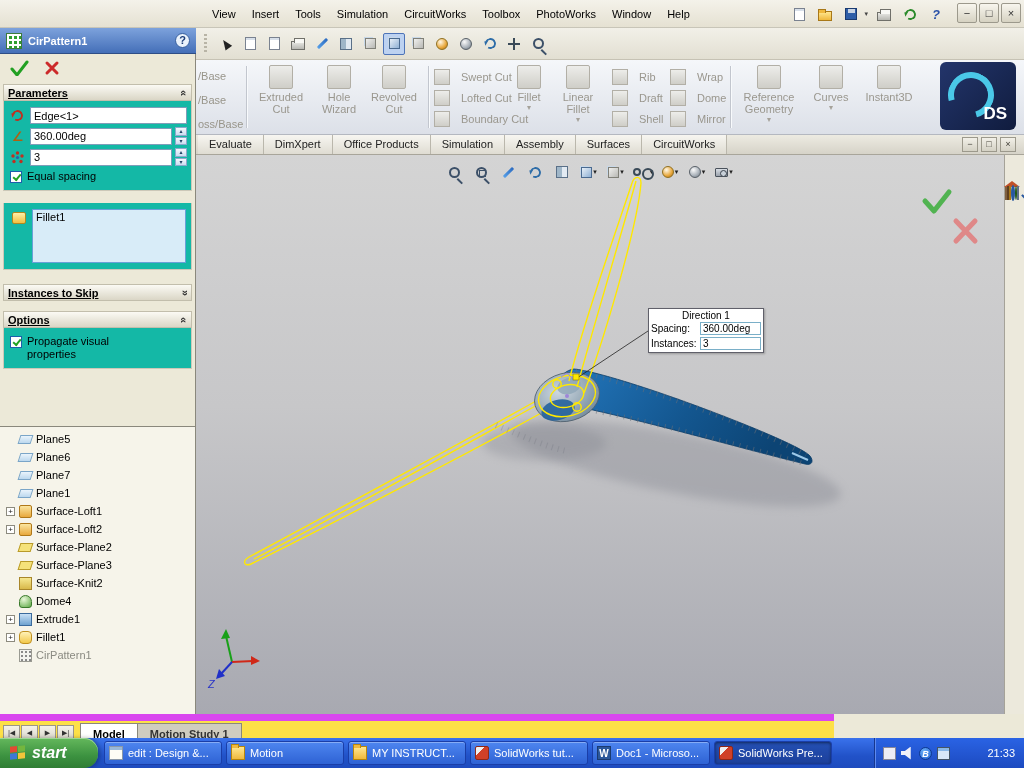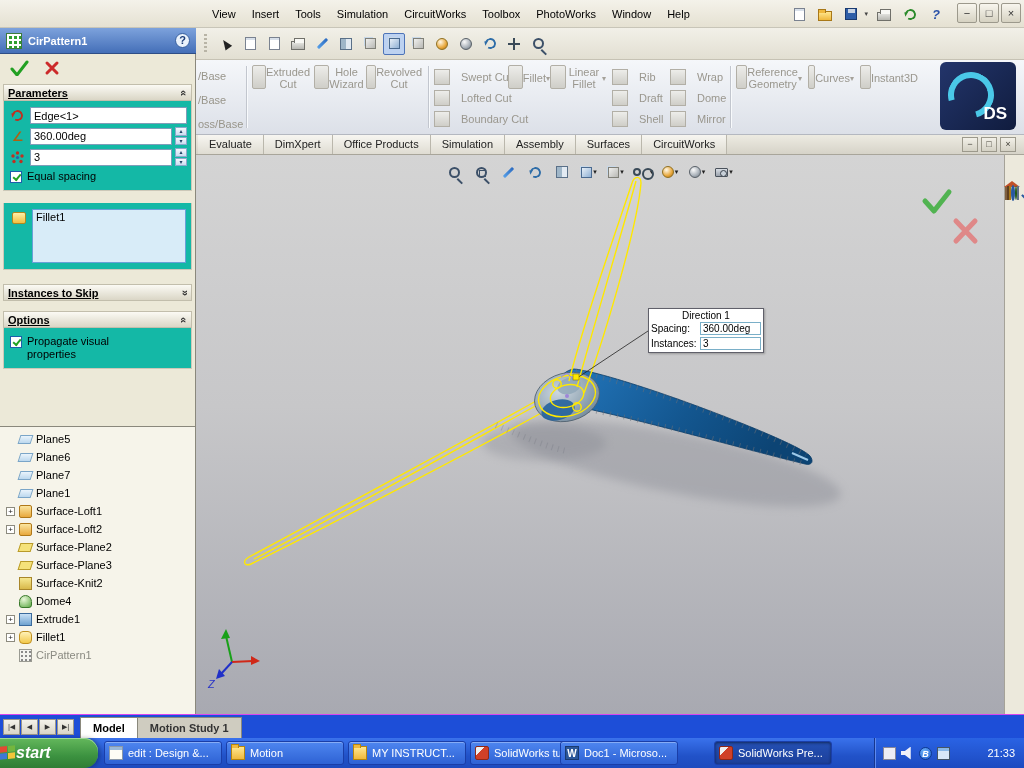--- a/index.html
+++ b/index.html
@@ -126,21 +126,21 @@
   .sh-cam::after{content:"";position:absolute;left:4px;top:1px;width:5px;height:5px;border:1px solid #3A424C;border-radius:50%;background:#C8D0D8}
   .sh-cross{position:relative;width:12px;height:12px}
   .sh-cross::before{content:"";position:absolute;left:0;top:5px;width:12px;height:2px;background:#3A4A58}
   .sh-cross::after{content:"";position:absolute;left:5px;top:0;width:2px;height:12px;background:#3A4A58}
 
   
   .ribbon{position:absolute;left:196px;top:60px;width:828px;height:75px;
     background:linear-gradient(#F5F7FA,#DCE0E8);border-bottom:1px solid #B4B8C0}
   .clipLbl{position:absolute;left:2px;color:#98958A}
   .rsep{position:absolute;top:6px;width:1px;height:62px;background:#C2C6CE;box-shadow:1px 0 0 #F8FAFC}
-  .rbtn{position:absolute;top:5px;display:flex;flex-direction:row;align-items:center;color:#9A978E;text-align:center}
+  .rbtn{position:absolute;top:5px;display:flex;flex-direction:column;align-items:center;color:#9A978E;text-align:center}
   .rbig{width:24px;height:24px;background:linear-gradient(#EDEDEA,#CFCEC8);border:1px solid #B2AFA6;border-radius:2px;margin-bottom:2px}
   .rlab{line-height:12px}
   .rcaret{font-size:8px;color:#A5A29A;line-height:9px}
   .rstack{position:absolute;top:7px;display:flex;flex-direction:column;gap:2px}
   .rrow{display:flex;align-items:center;gap:11px;height:19px;color:#9A978E}
   .rsmall{width:16px;height:16px;min-width:16px;background:linear-gradient(#EDEDEA,#CFCEC8);border:1px solid #B2AFA6}
   .logo3ds{position:absolute;left:744px;top:2px;width:76px;height:68px;border-radius:6px;
     background:linear-gradient(135deg,#23356B,#101C3E);overflow:hidden}
   .logo3ds::before{content:"";position:absolute;left:8px;top:10px;width:34px;height:34px;border:6px solid #4AC8E8;
     border-bottom-color:transparent;border-radius:50%;transform:rotate(30deg)}
@@ -174,35 +174,35 @@
   .tp-home{background:#F0E8D8;border:1px solid #806040}
   .tp-home::before{content:"";position:absolute;left:-2px;top:-6px;border-left:8px solid transparent;border-right:8px solid transparent;border-bottom:6px solid #C05028}
   .tp-lib{background:repeating-linear-gradient(90deg,#B05028 0 4px,#2858A0 4px 8px,#C8A030 8px 12px);border:1px solid #604020}
   .tp-folder{background:linear-gradient(#FFE790,#EFB83C);border:1px solid #A87818}
   .tp-search{border:2px solid #2858A0;border-radius:50%;width:12px;height:12px}
   .tp-search::after{content:"";position:absolute;left:8px;top:9px;width:6px;height:2px;background:#2858A0;transform:rotate(45deg)}
   .tp-sphereg{border-radius:50%;background:radial-gradient(circle at 35% 30%,#E8FFE0,#48A040 60%,#205818);border:1px solid #205818}
   .tp-palette{background:linear-gradient(#F8F8F4,#C8D4E4);border:1px solid #607088}
 
   
-  .sheettabs{position:absolute;left:0;top:714px;width:1024px;height:24px;background:#1d4ed8;border-top:1px solid #d946ef}
+  .sheettabs{position:absolute;left:0;top:714px;width:834px;height:24px;background:#fde047;border-top:7px solid #d946ef}
   .navs{position:absolute;left:3px;top:4px;display:flex;gap:1px}
   .nbtn{width:17px;height:16px;background:linear-gradient(#F4F2EA,#D8D5C8);border:1px solid #9A978A;
     font-size:7px;line-height:14px;text-align:center;color:#333}
   .stabs{position:absolute;left:80px;top:2px;display:flex}
   .stab{height:22px;line-height:20px;padding:0 12px;border:1px solid #8A887C;border-bottom:none;background:#fff;font-weight:bold}
   .stab.inactive{background:#CFCCC0;font-weight:bold;color:#333;border-left:none}
 
   
   .taskbar{position:absolute;left:0;top:738px;width:1024px;height:30px;
     background:linear-gradient(#3A72EC,#2152C8 60%,#1E4BBE)}
   .startbtn{position:absolute;left:0;top:0;height:30px;width:98px;
     background:linear-gradient(#64B85C,#3C9240 60%,#2F7D34);border-radius:0 14px 14px 0;
     box-shadow:inset 0 1px #9CD894,2px 0 4px rgba(0,0,0,.3);color:#fff;font-weight:bold;font-style:italic;font-size:16px;
-    display:flex;align-items:center;}
+    display:flex;align-items:center;gap:6px;padding-left:10px}
   .winflag{width:16px;height:14px;display:grid;grid-template-columns:7px 7px;grid-template-rows:6px 6px;gap:1px;transform:skewY(-6deg)}
   .winflag i{display:block}
   .tbtn{position:absolute;top:3px;height:24px;width:118px;background:linear-gradient(#4E86F0,#2E62D4);
     border:1px solid #1A3EA8;border-radius:3px;box-shadow:inset 0 1px #86ACF6;color:#fff;
     display:flex;align-items:center;gap:5px;padding:0 4px}
   .tbtn .lbl{white-space:nowrap;overflow:hidden;text-overflow:ellipsis}
   .tbtn.pressed{background:linear-gradient(#2450B4,#1C3F9A);box-shadow:inset 0 1px 3px rgba(0,0,0,.5)}
   .bico{width:14px;height:14px;min-width:14px;position:relative}
   .ic-notepad{background:#FDFDF5;border:1px solid #8A98A8;box-shadow:inset 0 3px #9AB8D8}
   .ic-folder{background:linear-gradient(#FFE790,#F0B93C);border:1px solid #B8860B}
@@ -748,21 +748,21 @@
         <span class="lbl">Motion</span>
     </div>
     <div class="tbtn" style="left:348px">
       <i class="bico ic-folder"></i>
         <span class="lbl">MY INSTRUCT...</span>
     </div>
     <div class="tbtn" style="left:470px">
       <i class="bico ic-sw"></i>
         <span class="lbl">SolidWorks tut...</span>
     </div>
-    <div class="tbtn" style="left:560px">
+    <div class="tbtn" style="left:592px">
       <i class="bico ic-word"></i>
         <span class="lbl">Doc1 - Microso...</span>
     </div>
     <div class="tbtn pressed" style="left:714px">
       <i class="bico ic-sw"></i>
         <span class="lbl">SolidWorks Pre...</span>
     </div>
     <div class="tray">
       <i class="tray-ico t-kb"></i>
       <i class="tray-ico t-vol"></i>

